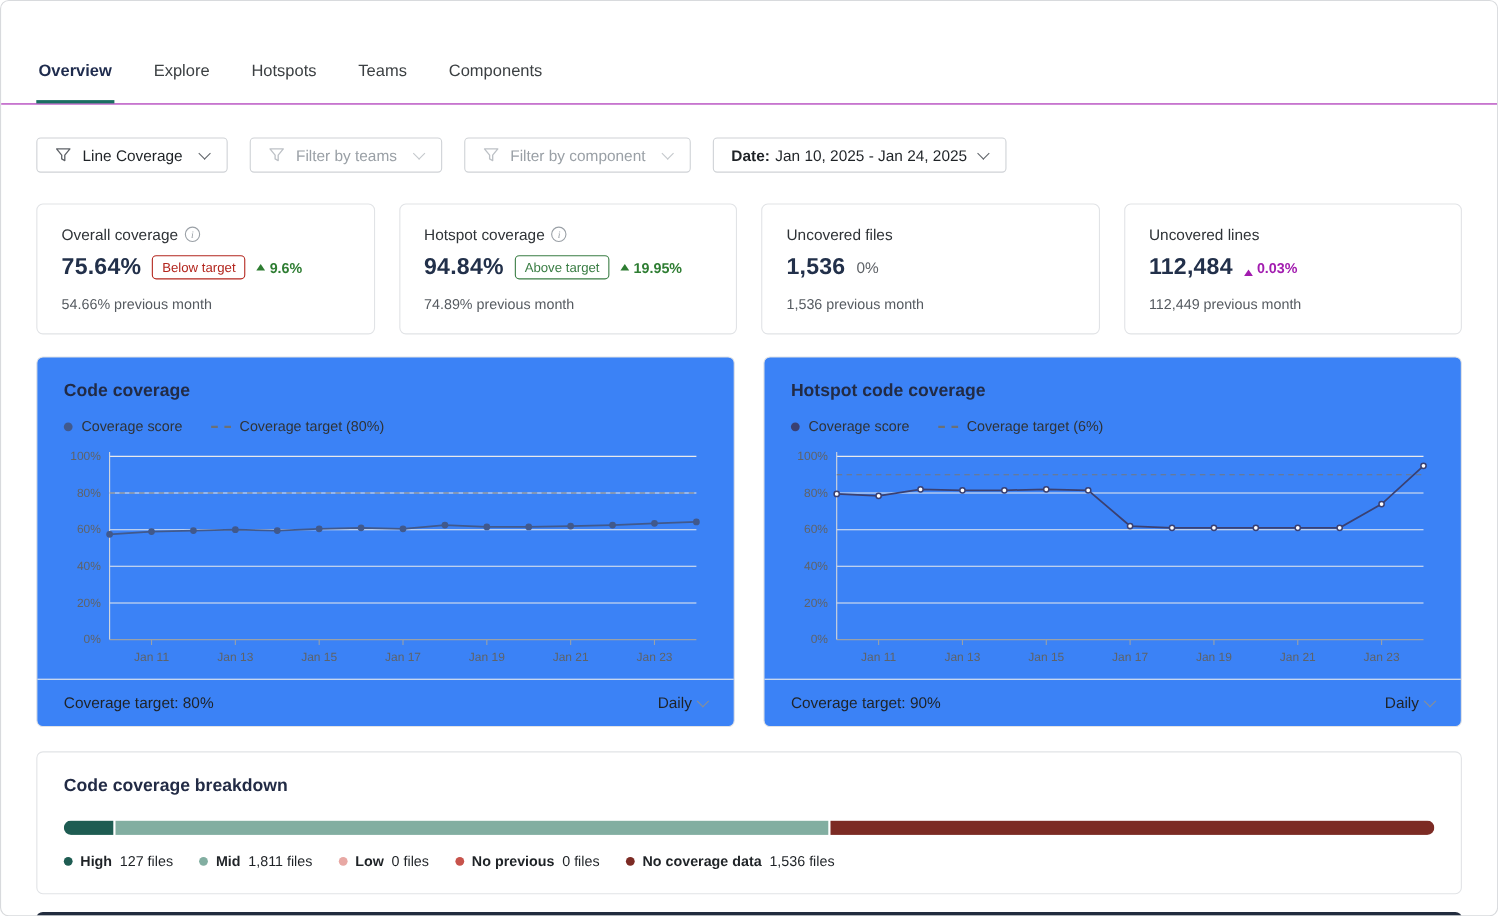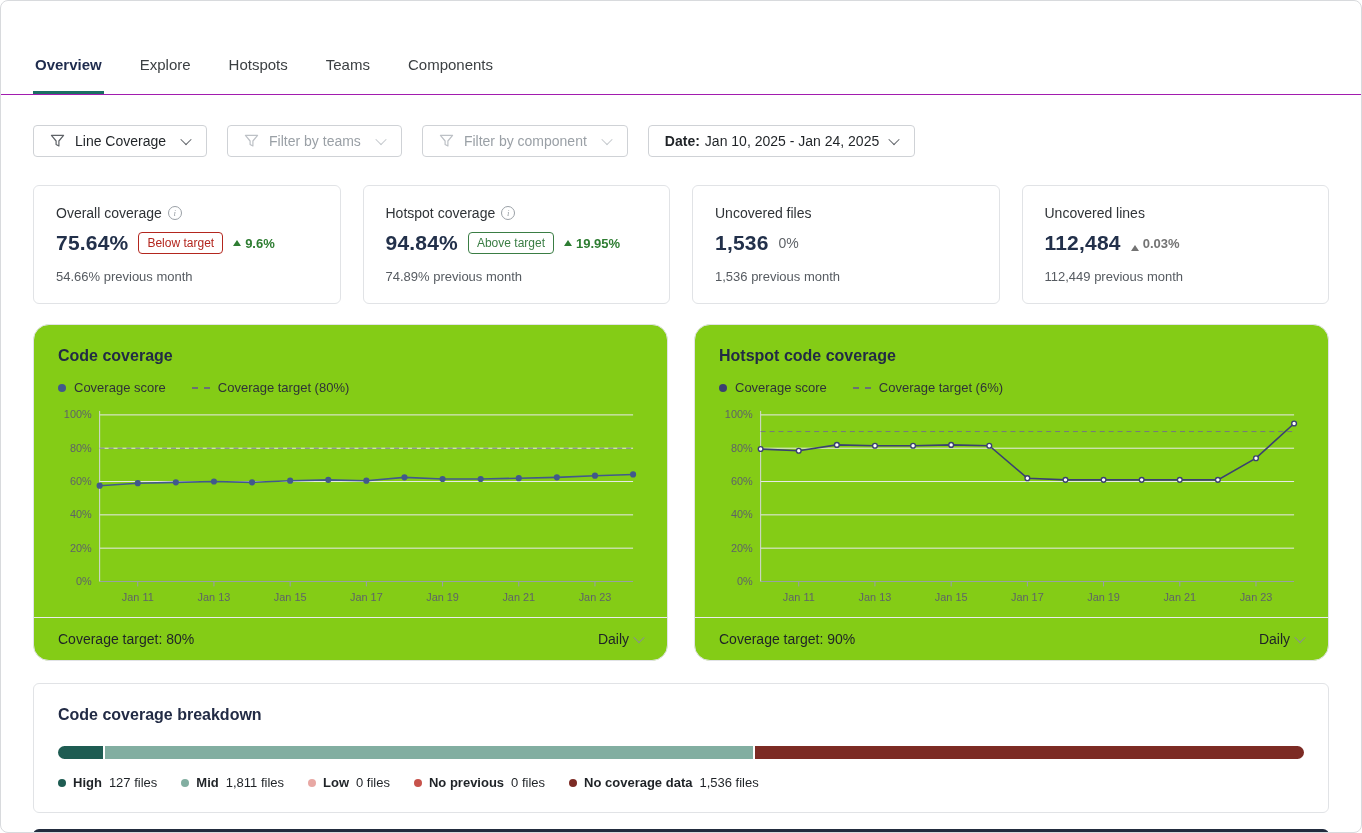--- a/index.html
+++ b/index.html
@@ -35,28 +35,28 @@
   .stat-label-row { display: flex; align-items: center; gap: 6px; font-size: 14px; color: #2f3337; }
   .info { width: 14px; height: 14px; border: 1px solid #9aa0a6; border-radius: 50%; color: #9aa0a6; display: inline-flex; align-items: center; justify-content: center; font-size: 9px; cursor: pointer; }
   .info::before { content: "i"; font-style: italic; font-family: "Liberation Serif", serif; }
   .stat-value-row { display: flex; align-items: center; gap: 10px; margin-top: 10px; }
   .stat-value { font-size: 21px; font-weight: 700; color: #22304a; letter-spacing: 0.2px; }
   .badge { font-size: 12px; padding: 3px 8px; border-radius: 4px; border: 1px solid currentColor; font-weight: 500; white-space: nowrap; }
   .badge-danger { color: #b3261e; }
   .badge-success { color: #3a7d44; }
   .trend { display: inline-flex; align-items: center; gap: 4px; font-size: 13px; font-weight: 700; }
   .trend-up { color: #2e7d32; }
-  .trend-bad { color: #737373; align-items: flex-end; }
+  .trend-bad { color: #a21caf; align-items: flex-end; }
   .tri { width: 0; height: 0; border-left: 4px solid transparent; border-right: 4px solid transparent; border-bottom: 6px solid currentColor; display: inline-block; }
   .stat-secondary { font-size: 14px; color: #5f6368; }
   .stat-prev { margin-top: 14px; font-size: 13px; color: #565b61; }
 
   
   .charts { display: grid; grid-template-columns: 1fr 1fr; gap: 26px; margin: 20px 32px 0; }
-  .chart-card { border: 1px solid #e1e3e6; border-radius: 16px; background: #84cc16; display: flex; flex-direction: column; }
+  .chart-card { border: 1px solid #e1e3e6; border-radius: 6px; background: #3b82f6; display: flex; flex-direction: column; }
   .chart-body { padding: 22px 24px 4px; }
   .chart-title { font-size: 16px; font-weight: 700; color: #222b45; }
   .legend { display: flex; align-items: center; gap: 26px; margin-top: 15px; font-size: 13px; color: #2f3337; }
   .legend-item { display: inline-flex; align-items: center; gap: 8px; }
   .legend-dot { width: 8px; height: 8px; border-radius: 50%; background: #41598c; display: inline-block; }
   .legend-dash { width: 18px; border-top: 2px dashed #6b7075; display: inline-block; }
   .chart { width: 100%; height: auto; margin-top: 8px; display: block; }
   .chart-footer { border-top: 1px solid #e9ebed; padding: 13px 24px; display: flex; align-items: center; justify-content: space-between; font-size: 14px; color: #1f2327; gap: 25px; }
   .interval { background: none; border: none; font: inherit; color: #1f2327; display: inline-flex; align-items: center; cursor: pointer; }
   .interval .chev { border-color: #8a8f94; }

